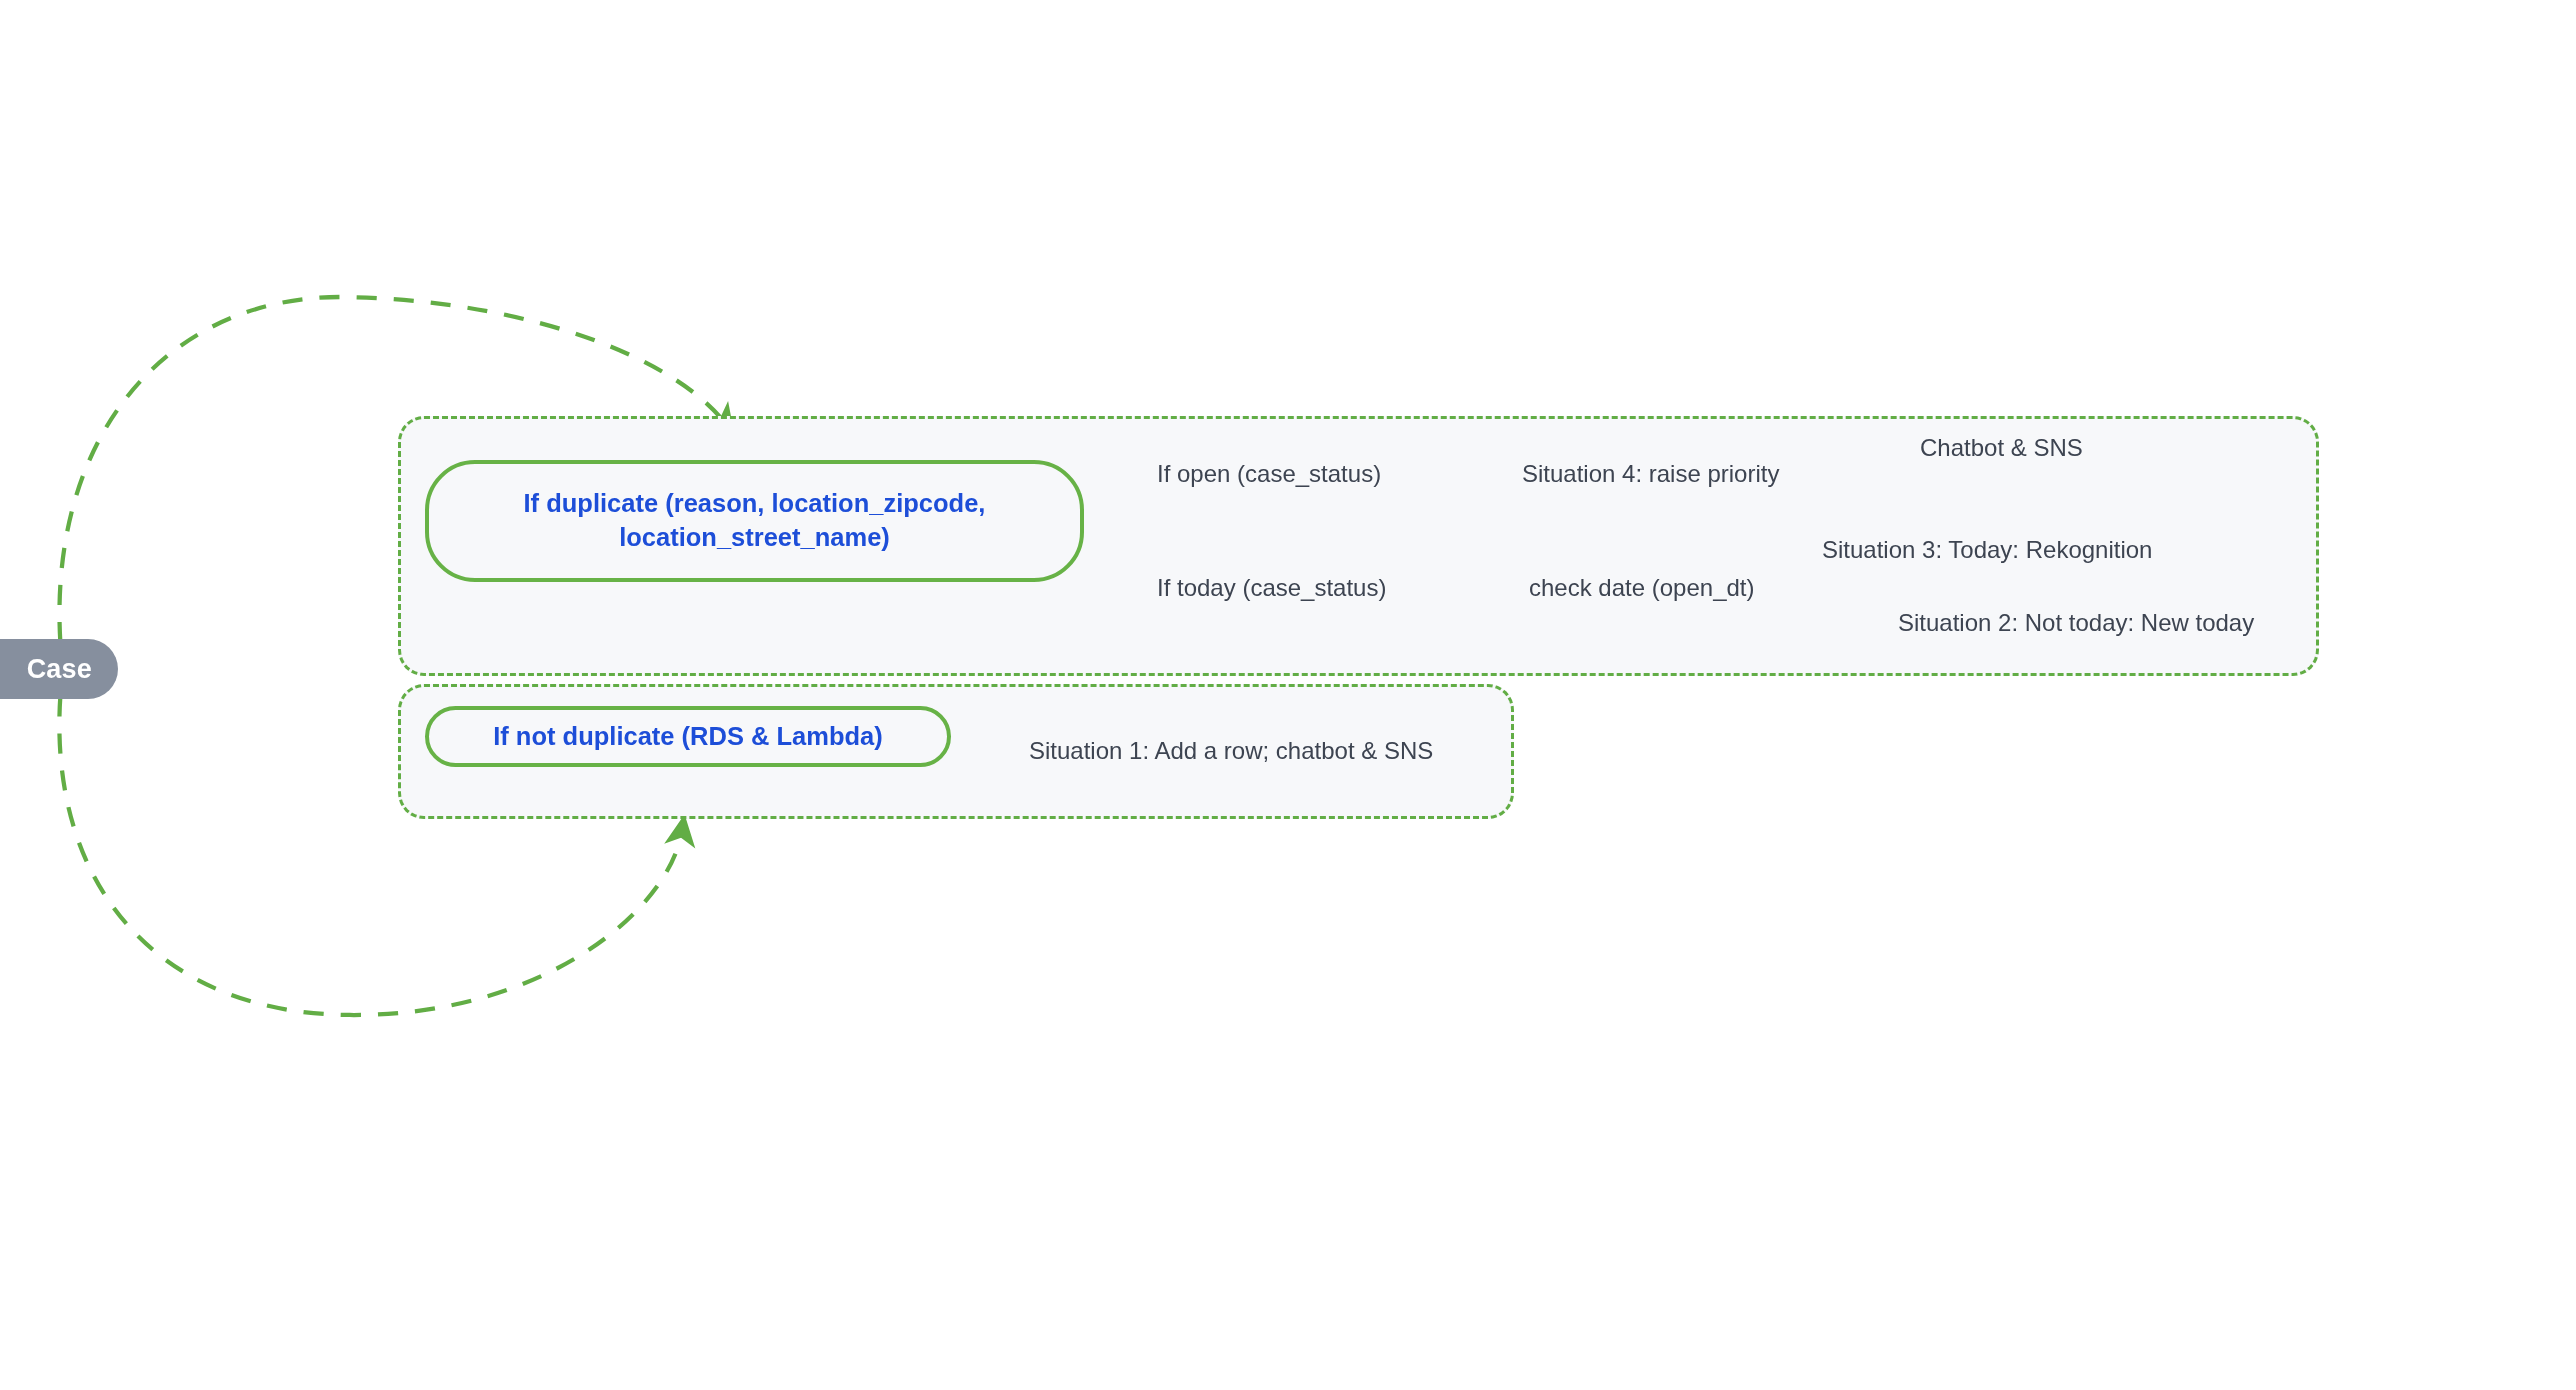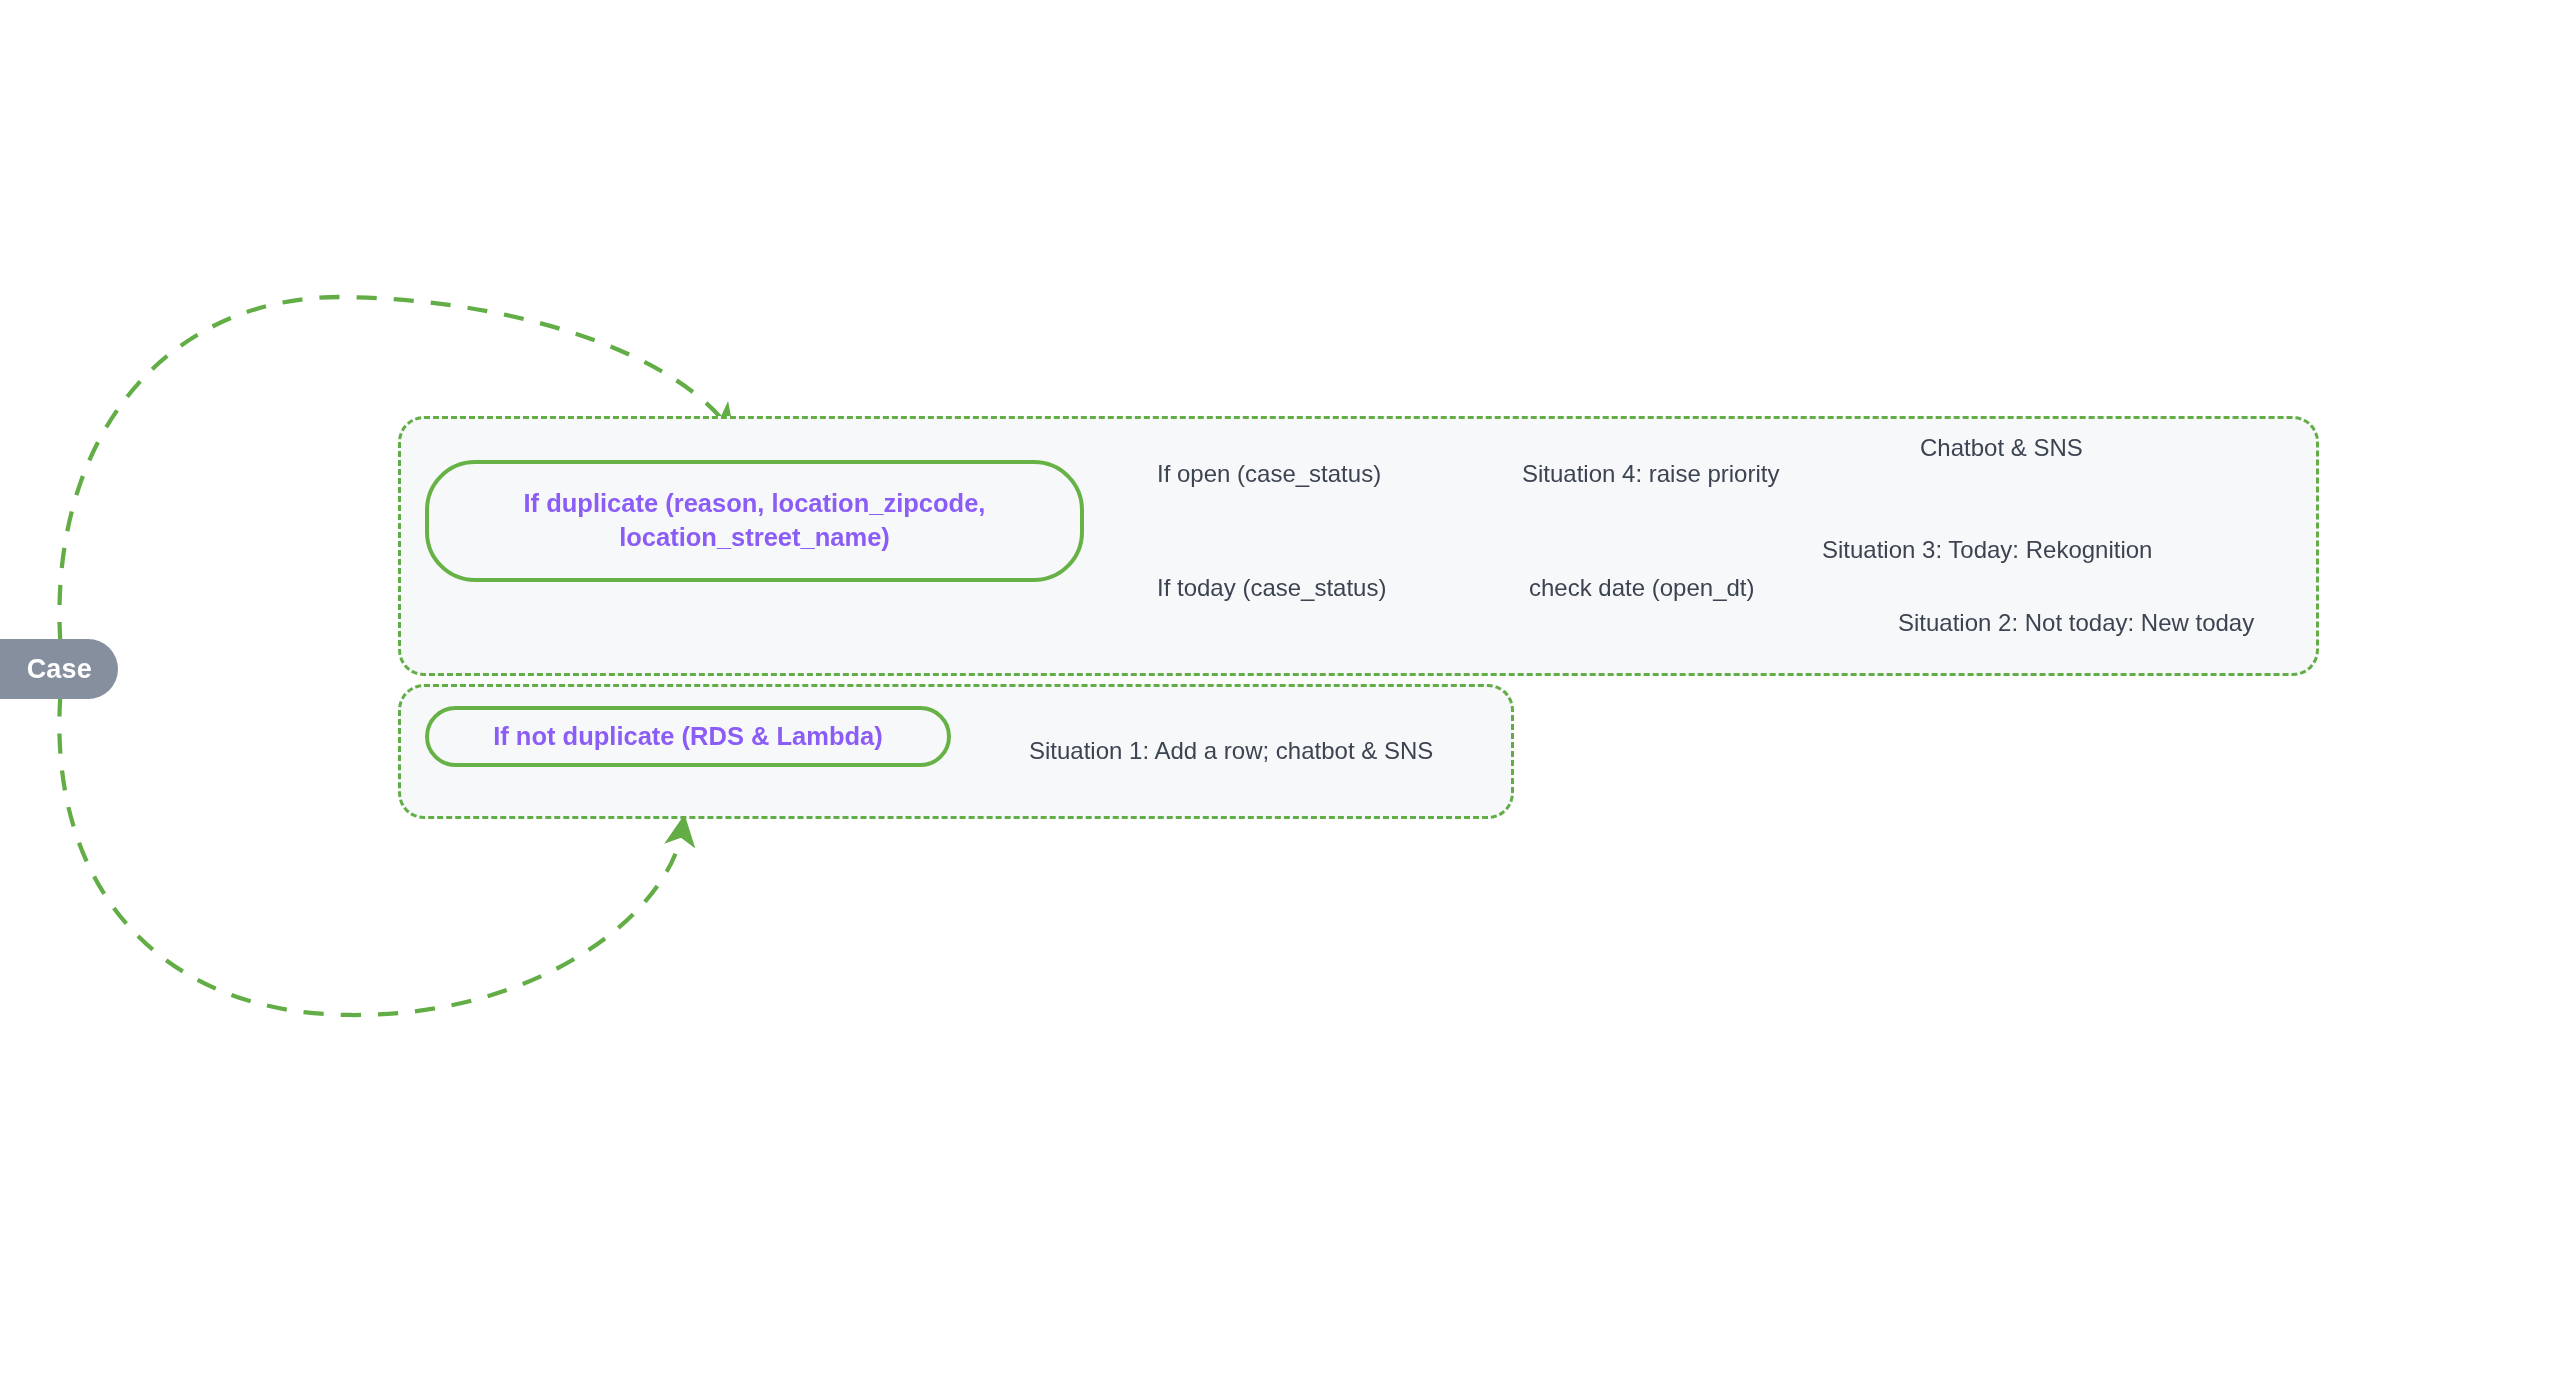--- a/index.html
+++ b/index.html
@@ -86,21 +86,21 @@
     background: #f7f8fa;
     border: 4.6px solid #67b246;
     border-radius: 50px;
     display: flex;
     align-items: center;
     justify-content: center;
     text-align: center;
     z-index: 3;
   }
   .node-label {
-    color: #8b5cf6;
+    color: #1d4ed8;
     font-weight: bold;
     font-size: 25.5px;
     line-height: 1.32;
     padding: 0 20px;
   }
   #node-duplicate {
     left: 425px;
     top: 460px;
     width: 659px;
     height: 122px;

